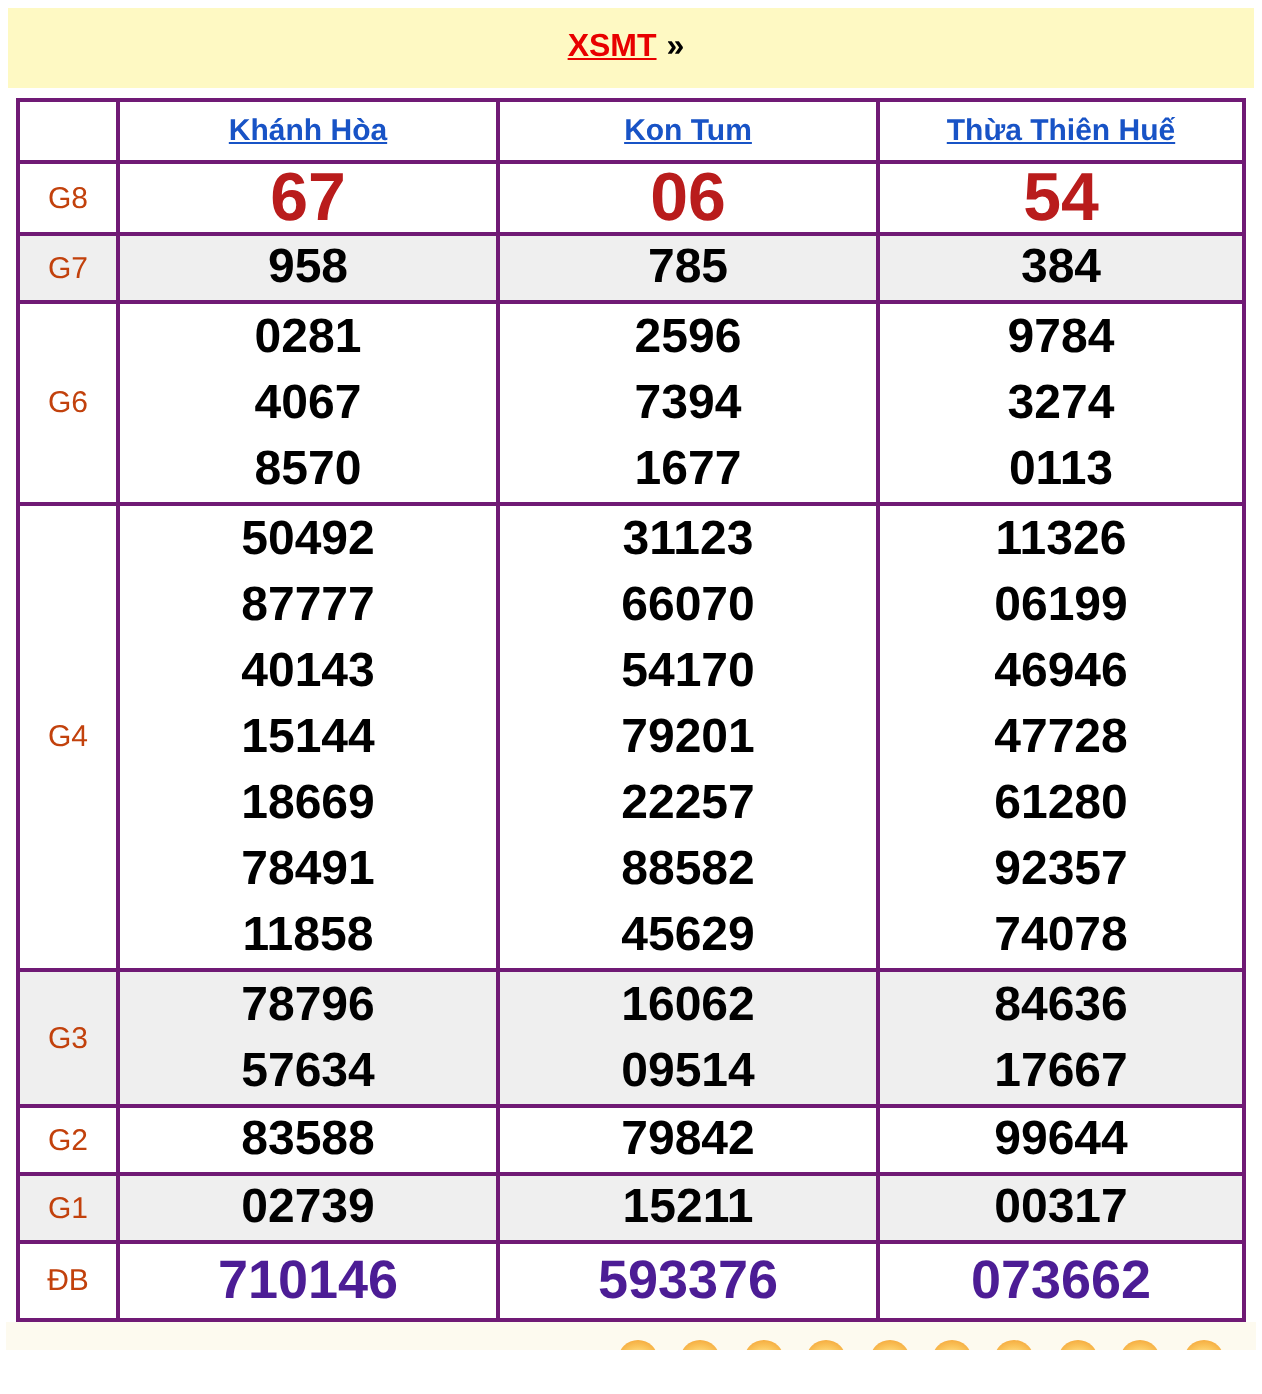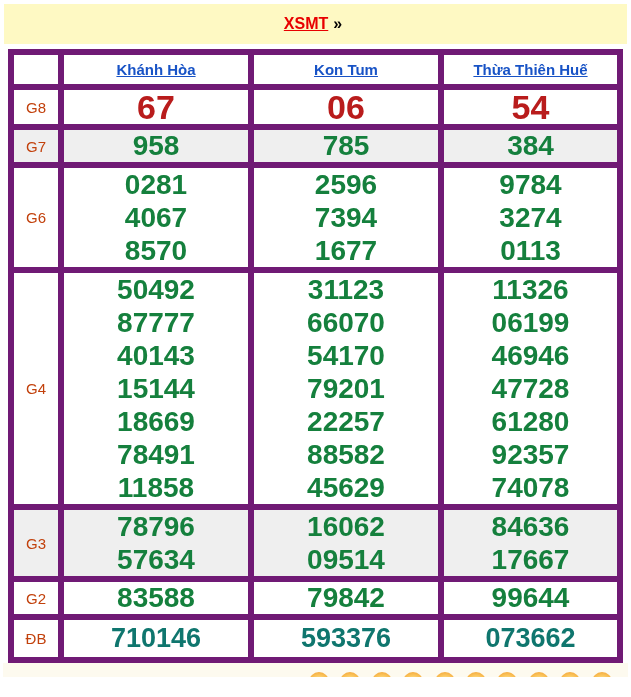--- a/index.html
+++ b/index.html
@@ -14,37 +14,37 @@
   }
   .title-bar a{color:#e80000;text-decoration:underline;cursor:pointer}
   .title-sep{color:#000;padding:0 5px}
   .title-date{color:#000;padding-left:6px}
 
   table.results{
     border-collapse:collapse;table-layout:fixed;
     width:615px;margin:5px 8px 0 8px;
   }
   table.results td{
-    border:6px solid #701a75;text-align:center;vertical-align:middle;
+    border:2px solid #701a75;text-align:center;vertical-align:middle;
     padding:0;
   }
   td.lbl{font-size:15px;color:#c2410c;font-weight:normal}
   tr.header-row td{height:29px}
   tr.header-row a{
     color:#1853c6;font-size:15px;font-weight:bold;
     text-decoration:underline;cursor:pointer;
   }
   tr.stripe{background:#efefef}
   .num{
-    display:block;font-size:28px;font-weight:bold;color:#15803d;
+    display:block;font-size:24px;font-weight:bold;color:#000000;
     line-height:33px;
   }
   tr.single .num{line-height:32px}
   tr.g8 .num{color:#b91c1c;font-size:34px;line-height:34px}
-  tr.db .num{color:#0f766e;font-size:27px;line-height:37px}
+  tr.db .num{color:#4c1d95;font-size:27px;line-height:37px}
 
   .footer-strip{
     position:relative;height:14px;margin:0 3px;background:#fdfaef;overflow:hidden;
   }
   .ball{
     position:absolute;top:9px;width:20px;height:20px;border-radius:50%;
     background:radial-gradient(circle at 50% 62%, #fff3c4 18%, #fbc860 55%, #f29d2e 92%);
   }
 </style>
 </head>
@@ -160,20 +160,32 @@
         <td>
           <span class="num">83588</span>
         </td>
         <td>
           <span class="num">79842</span>
         </td>
         <td>
           <span class="num">99644</span>
         </td>
       </tr>
+      <tr class="stripe single">
+        <td class="lbl">G1</td>
+        <td>
+          <span class="num">02739</span>
+        </td>
+        <td>
+          <span class="num">15211</span>
+        </td>
+        <td>
+          <span class="num">00317</span>
+        </td>
+      </tr>
       <tr class="db single">
         <td class="lbl">ĐB</td>
         <td>
           <span class="num">710146</span>
         </td>
         <td>
           <span class="num">593376</span>
         </td>
         <td>
           <span class="num">073662</span>

